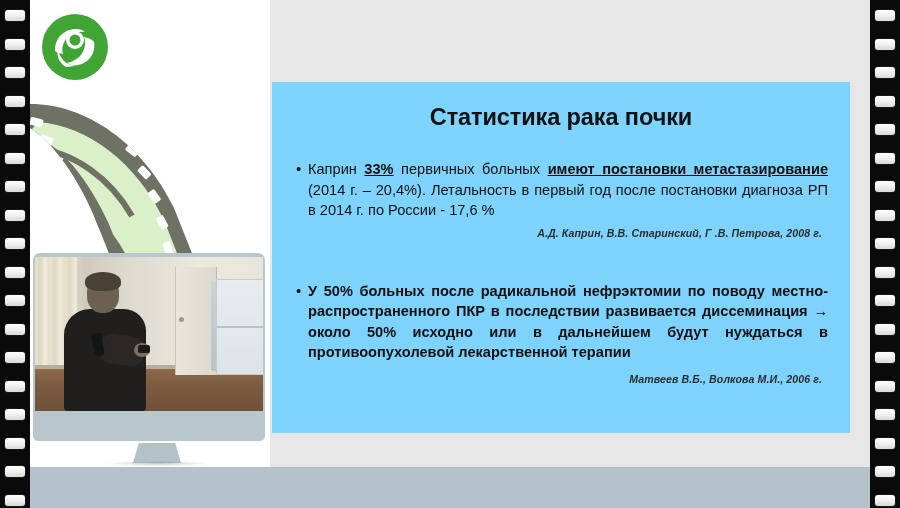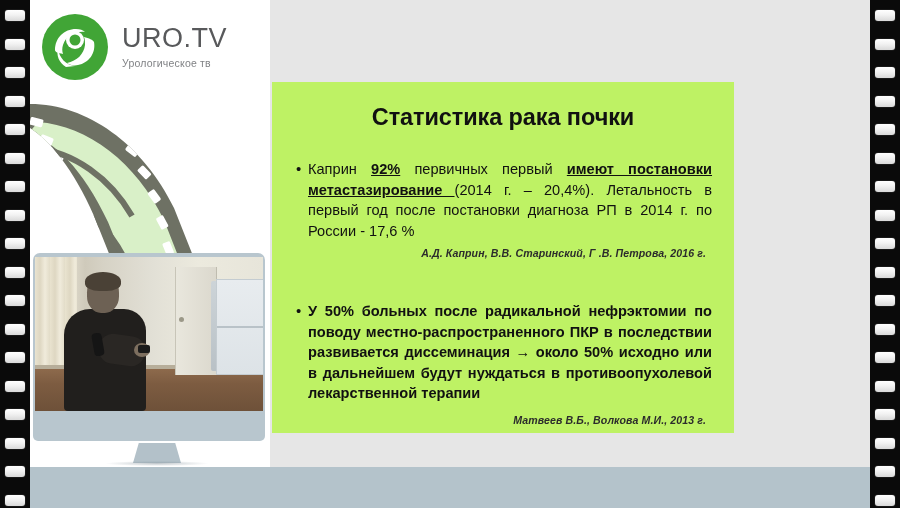--- a/index.html
+++ b/index.html
@@ -152,22 +152,22 @@
     position:absolute;left:30px;right:30px;bottom:0;height:41px;
     background:#b4c3cb;z-index:20;
   }
 
   
   .slide-bg{
     position:absolute;left:270px;top:0;right:30px;bottom:41px;
     background:#e6e6e6;z-index:5;
   }
   .slide{
-    position:absolute;left:272px;top:82px;width:462px;height:351px;
-    background:#bef264;z-index:6;
+    position:absolute;left:272px;top:82px;width:578px;height:351px;
+    background:#7dd3fc;z-index:6;
     color:#0d0d0d;
   }
   .slide-title{
     text-align:center;font-size:23.5px;font-weight:700;color:#111;
     margin:22px 0 0 0;letter-spacing:-.1px;
     font-family:"Liberation Sans","DejaVu Sans",sans-serif;
   }
   .bullet{
     display:flex;margin:28px 22px 0 24px;
   }
@@ -199,24 +199,20 @@
     <div class="logo-row">
       <div class="logo-mark">
         <svg width="66" height="66" viewBox="0 0 66 66" aria-hidden="true">
           <circle cx="33" cy="33" r="32" fill="#41a536"></circle>
           <path d="M13 36c0-12 9-21 21-21 4 0 7 1 9 3-10-1-19 4-22 13-1 3-1 6 0 9-5-1-8-2-8-4z" fill="#ffffff"></path>
           <path d="M52 28c2 11-5 21-16 23-4 1-8 0-11-2 10-2 17-9 18-18 0-3 0-6-1-8 5 1 9 3 10 5z" fill="#ffffff"></path>
           <path d="M24 53c-7-4-10-12-8-19 1 10 8 17 17 18z" fill="#ffffff"></path>
           <circle cx="33" cy="26" r="9" fill="#ffffff"></circle>
           <circle cx="33" cy="26" r="5.5" fill="#41a536"></circle>
         </svg>
-      </div>
-      <div class="logo-text">
-        <span class="logo-title">URO.TV</span>
-        <span class="logo-sub">Урологическое тв</span>
       </div>
     </div>
 
     <svg class="decostrip" viewBox="0 0 250 175" aria-hidden="true">
       <defs>
         <clipPath id="stripClip">
           <path d="M2 8 C60 6 118 46 150 112 L175 175 L92 175 L70 120 C44 60 12 30 -8 26 Z"></path>
         </clipPath>
       </defs>
       <path d="M2 8 C60 6 118 46 150 112 L175 175 L92 175 L70 120 C44 60 12 30 -8 26 Z" fill="#6e7164"></path>
@@ -270,30 +266,30 @@
       <div class="monitor-shadow"></div>
     </div>
   </div>
 
   <div class="slide">
     <div class="slide-title"><span>Статистика рака почки</span></div>
 
     <div class="bullet first">
       <span class="dot">•</span>
       <span class="btext">
-        <span>Каприн </span><span class="bu">92%</span><span> первичных первый </span><span class="bu">имеют постановки метастазирование </span><span>(2014 г. – 20,4%). Летальность в первый год после постановки диагноза РП в 2014 г. по России - 17,6 %</span>
+        <span>Каприн </span><span class="bu">33%</span><span> первичных больных </span><span class="bu">имеют постановки метастазирование </span><span>(2014 г. – 20,4%). Летальность в первый год после постановки диагноза РП в 2014 г. по России - 17,6 %</span>
       </span>
     </div>
-    <div class="cite">А.Д. Каприн, В.В. Старинский, Г .В. Петрова, 2016 г.</div>
+    <div class="cite">А.Д. Каприн, В.В. Старинский, Г .В. Петрова, 2008 г.</div>
 
     <div class="bullet second">
       <span class="dot">•</span>
       <span class="btext">У 50% больных после радикальной нефрэктомии по поводу местно-распространенного ПКР в последствии развивается диссеминация → около 50% исходно или в дальнейшем будут нуждаться в противоопухолевой лекарственной терапии</span>
     </div>
-    <div class="cite second">Матвеев В.Б., Волкова М.И., 2013 г.</div>
+    <div class="cite second">Матвеев В.Б., Волкова М.И., 2006 г.</div>
   </div>
 
   <div class="bottombar"></div>
 
   <div class="filmstrip left" id="fs-left">
       <div class="hole" style="top: 10px;"></div>
       <div class="hole" style="top: 38.5px;"></div>
       <div class="hole" style="top: 67px;"></div>
       <div class="hole" style="top: 95.5px;"></div>
       <div class="hole" style="top: 124px;"></div>

